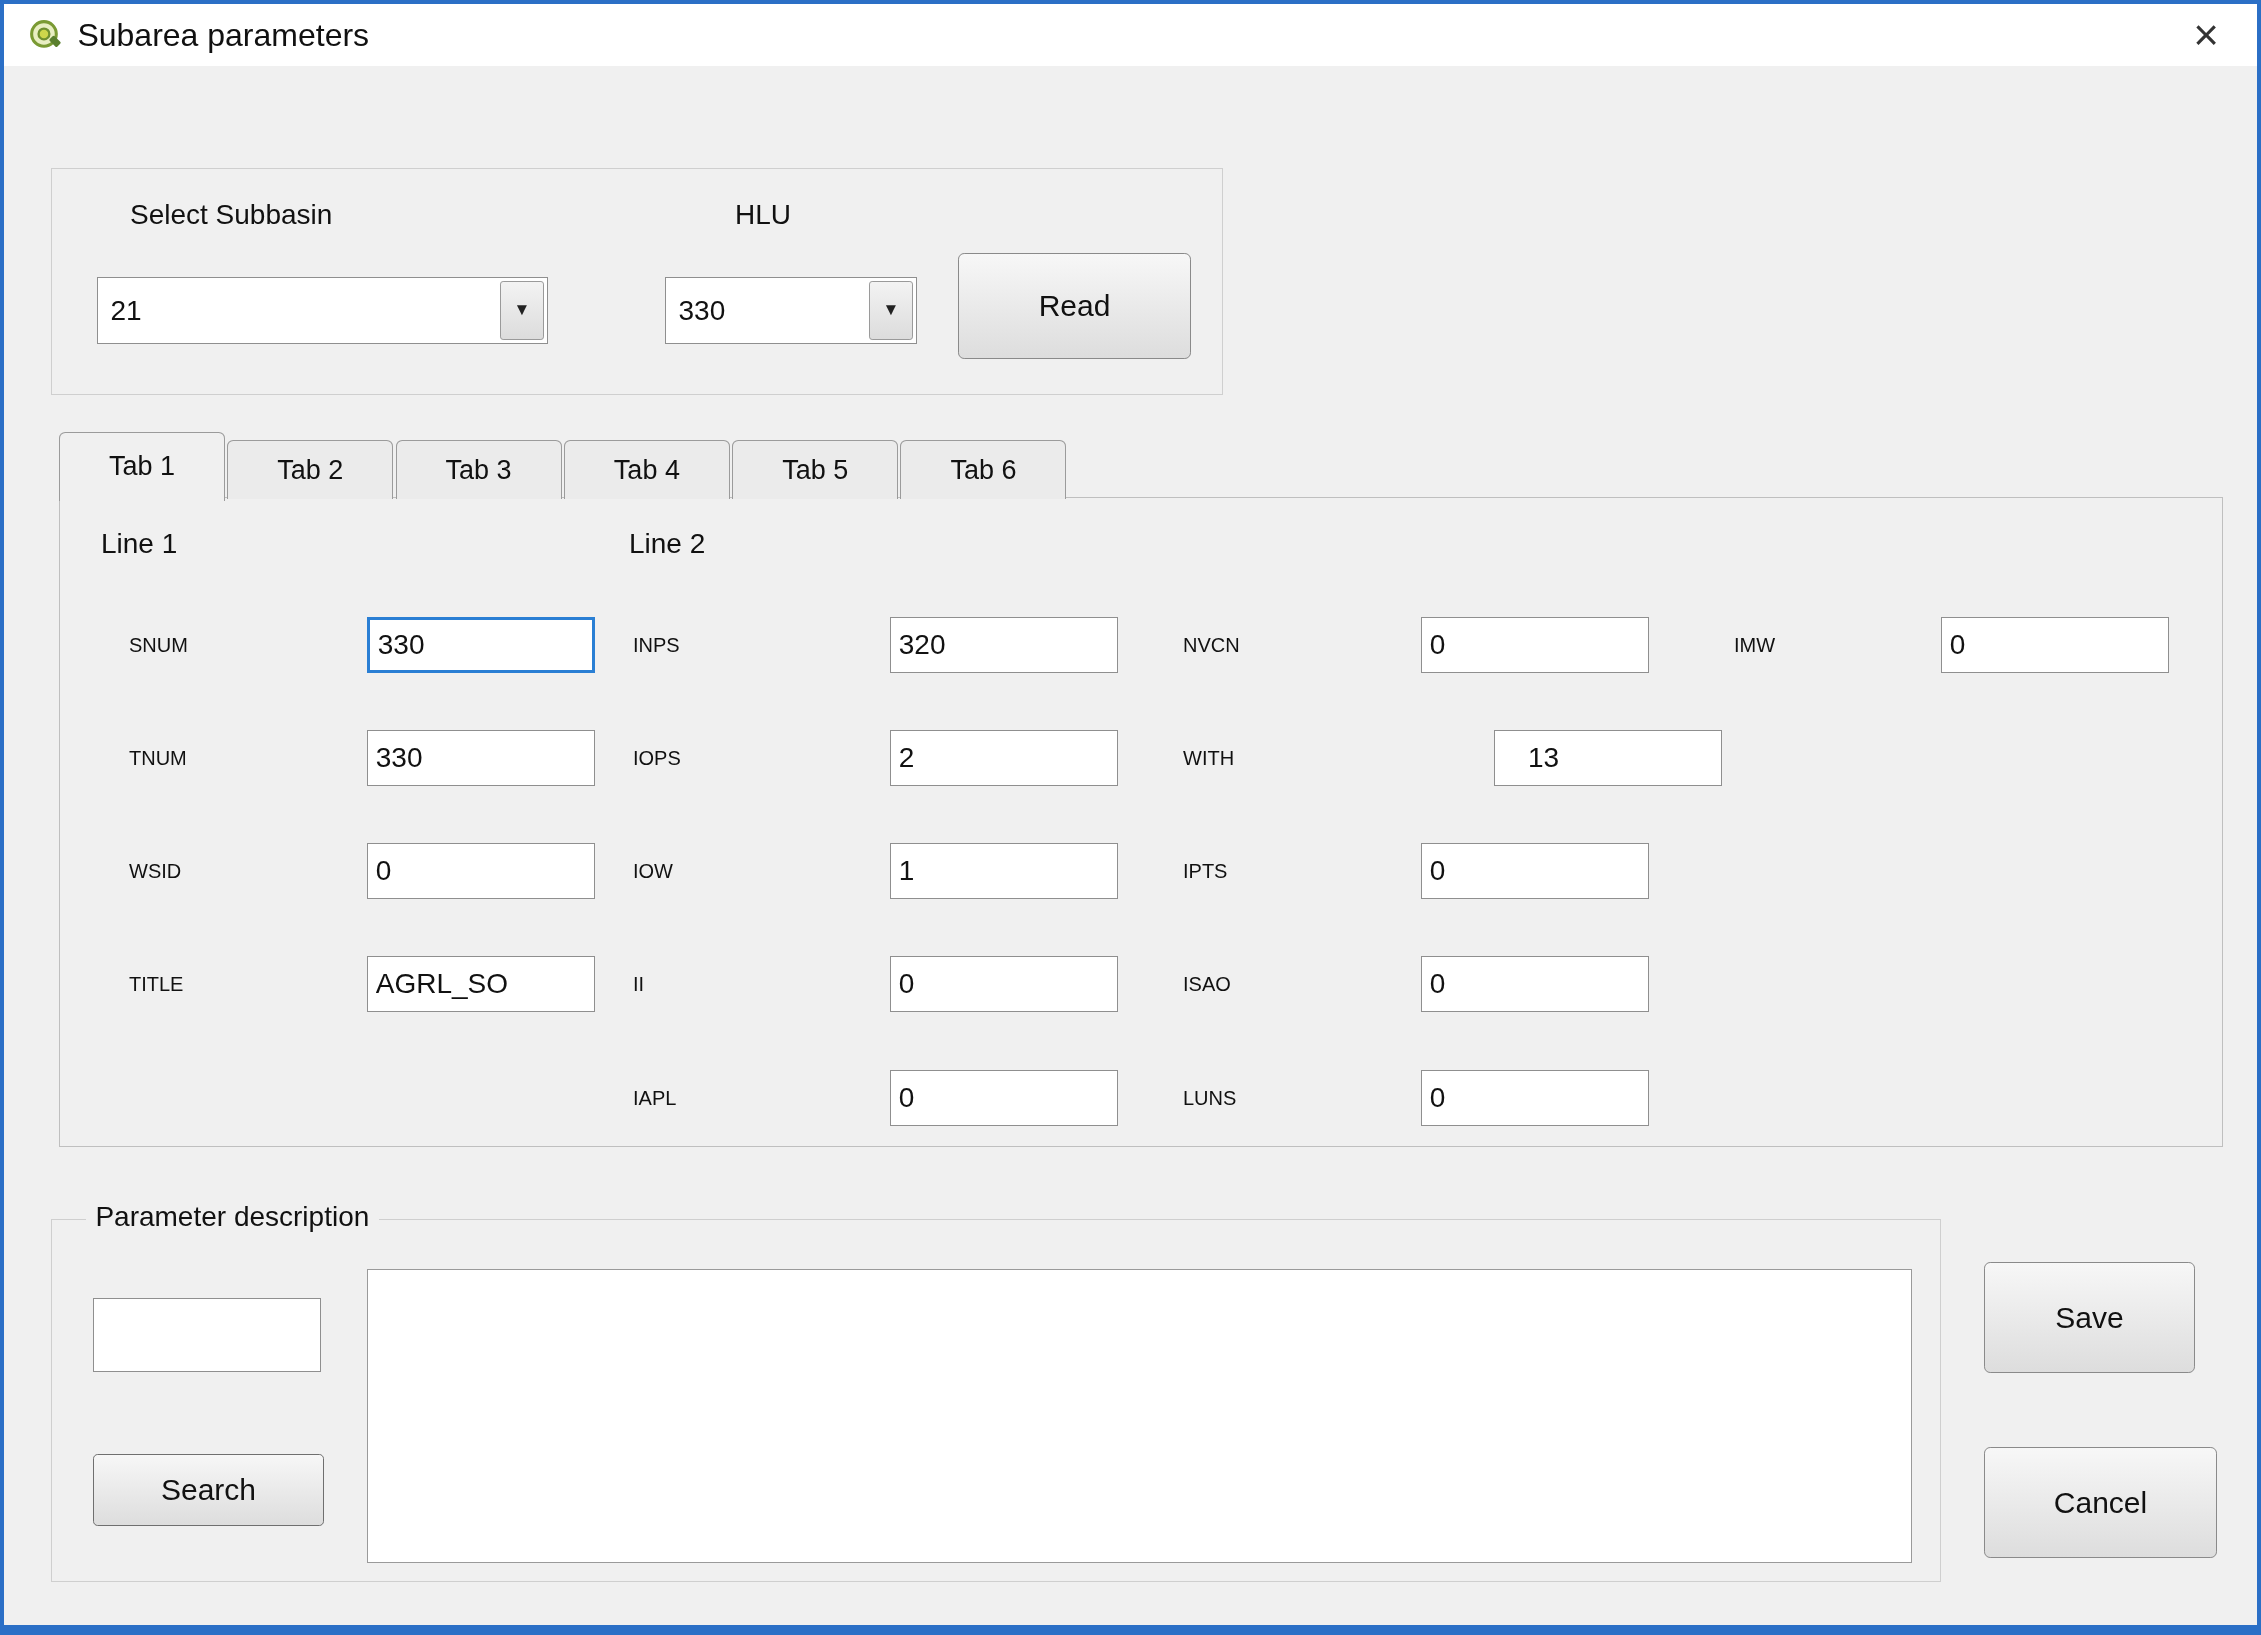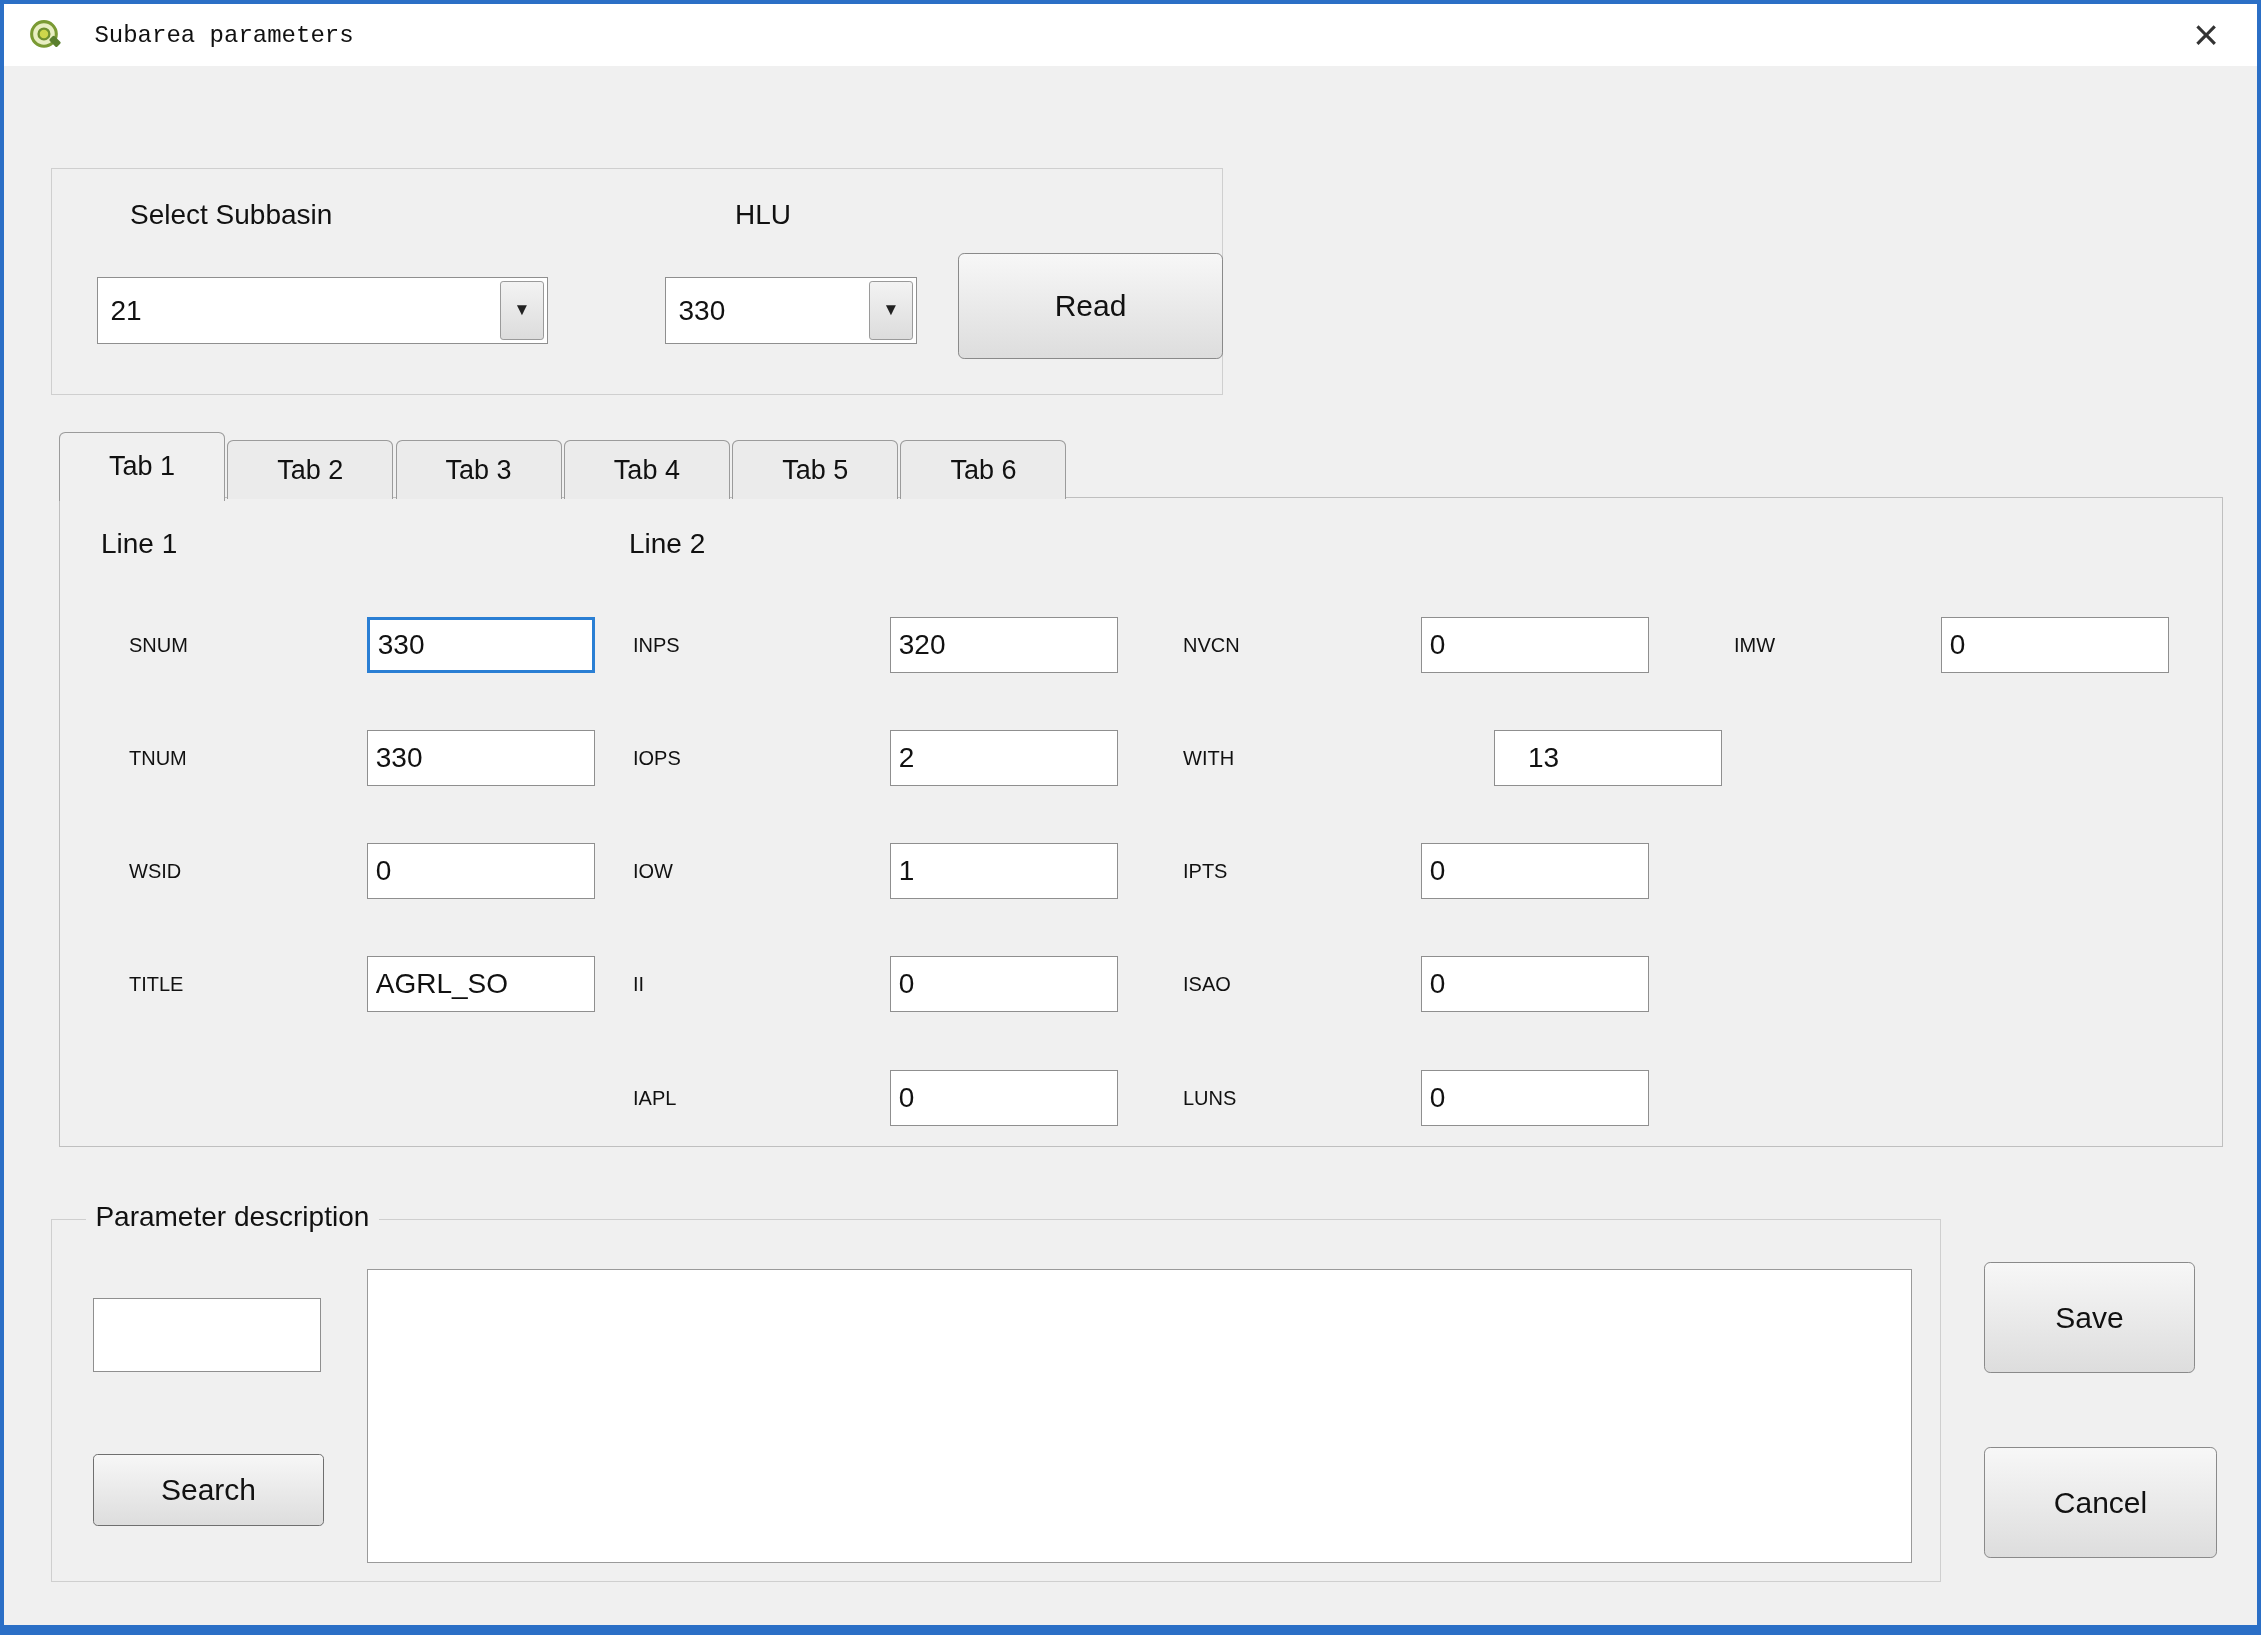--- a/index.html
+++ b/index.html
@@ -13,21 +13,21 @@
     font-family:"Liberation Sans", sans-serif;
     color:#111;
     overflow:hidden;
   }
   
   .titlebar{
     position:absolute;left:0;top:0;right:0;height:62px;
     background:#ffffff;display:flex;align-items:center;
   }
   .app-icon{margin-left:23.4px;width:37px;height:37px;flex:0 0 auto;}
-  .title-text{margin-left:30px;font-size:24px;font-family:Liberation Mono, monospace;}
+  .title-text{margin-left:13px;font-size:32px;}
   .close-btn{
     position:absolute;right:22px;top:6.2px;width:58px;height:50px;
     display:flex;align-items:center;justify-content:center;
     font-size:44px;font-weight:300;color:#333;cursor:default;background:transparent;border:none;
     font-family:"Liberation Sans", sans-serif;
   }
   
   .groupbox{position:absolute;border:1.6px solid #cfcfcf;background:#f0f0f0;}
   .glabel{position:absolute;font-size:28px;white-space:nowrap;}
   
@@ -117,21 +117,21 @@
     <span class="glabel" style="left:78px;top:30px;">Select Subbasin</span>
     <div class="combo" style="left:45px;top:108px;width:451px;height:67px;">
       <span class="combo-value">21</span>
       <span class="combo-arrow">▼</span>
     </div>
     <span class="glabel" style="left:683px;top:30px;">HLU</span>
     <div class="combo" style="left:613px;top:108px;width:252px;height:67px;">
       <span class="combo-value">330</span>
       <span class="combo-arrow">▼</span>
     </div>
-    <button class="btn" style="left:906px;top:84px;width:265px;height:106px;">Read</button>
+    <button class="btn" style="left:906px;top:84px;width:233px;height:106px;">Read</button>
   </div>
 
   <div class="tabs">
     <div class="tab active">Tab 1</div>
     <div class="tab">Tab 2</div>
     <div class="tab">Tab 3</div>
     <div class="tab">Tab 4</div>
     <div class="tab">Tab 5</div>
     <div class="tab">Tab 6</div>
   </div>

